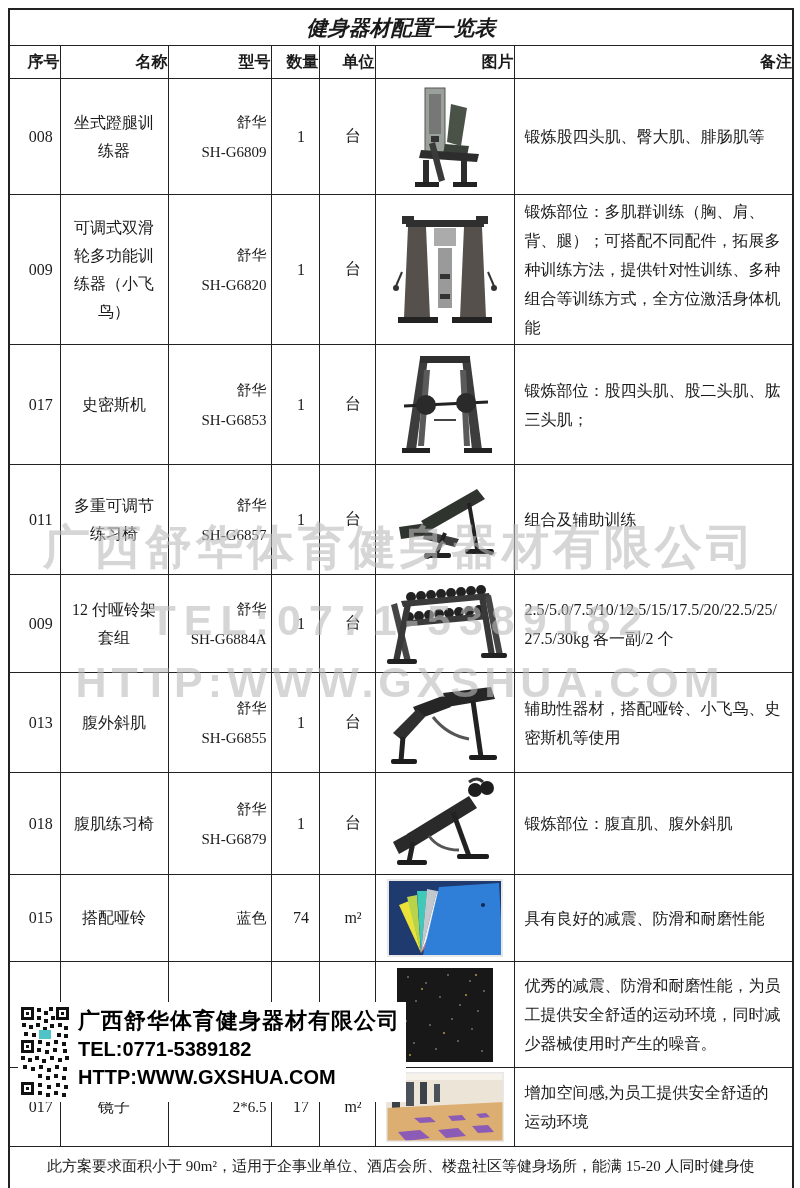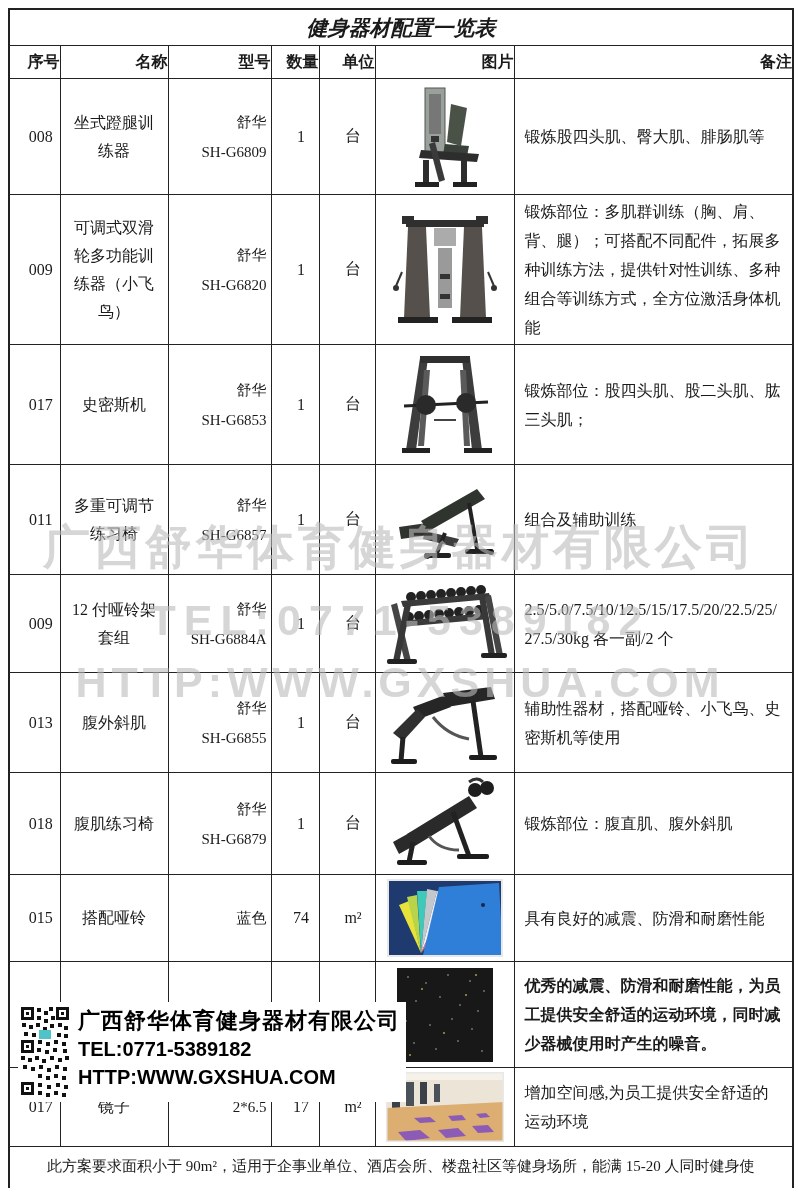--- a/index.html
+++ b/index.html
@@ -292,21 +292,21 @@
           <polygon points="0,0 36,-52 44,-44 0,0" fill="#d94f5c"></polygon>
         </g>
         <polygon points="36,76 52,8 112,4 116,78" fill="#2f7fd9"></polygon>
         <circle cx="96" cy="26" r="2" fill="#14274a"></circle>
         <rect x="0" y="0" width="116" height="78" fill="none" stroke="#e8e8e8" stroke-width="4"></rect>
       </svg>
     </td>
     <td class="c-remark">具有良好的减震、防滑和耐磨性能</td>
   </tr>
 
-  <tr style="height:106px;font-weight:bold;">
+  <tr style="height:106px;">
     <td class="c-center">016</td>
     <td class="c-name">安全地垫</td>
     <td class="c-model">
             <div>黑底黄点</div>
           </td>
     <td class="c-center"></td>
     <td class="c-center">m²</td>
     <td class="c-img">
       <svg width="100" height="98" viewBox="0 0 100 98">
         <rect x="2" y="2" width="96" height="94" fill="#181818"></rect>

